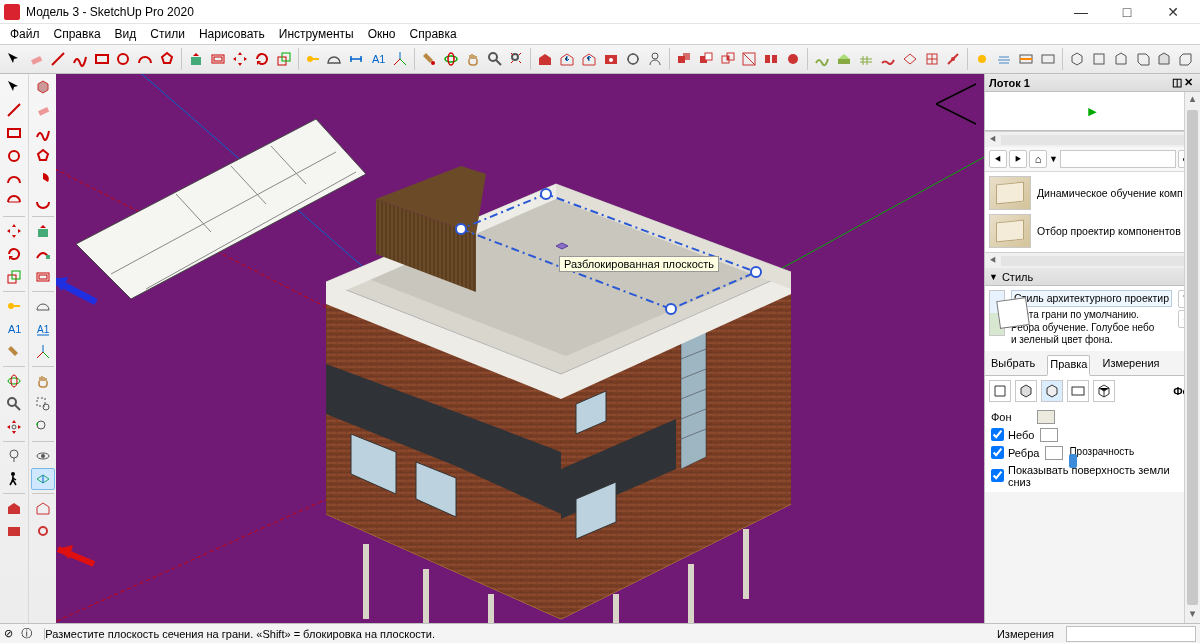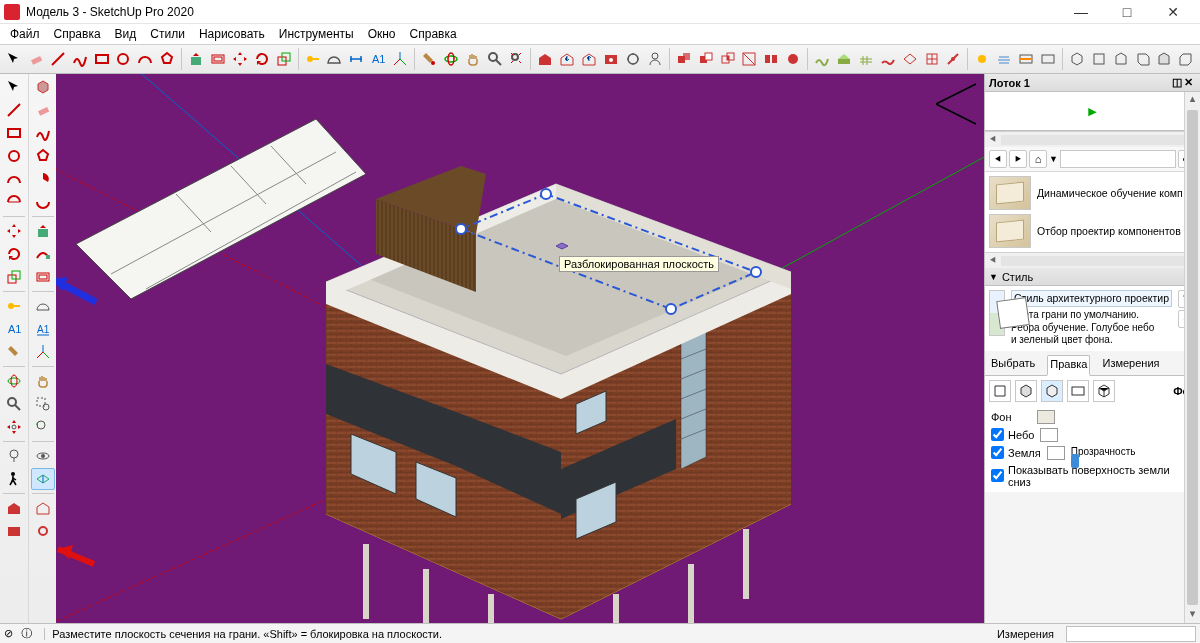--- a/index.html
+++ b/index.html
@@ -76,21 +76,21 @@
 .slider{flex:1;height:4px;background:#ccc;position:relative;border-radius:2px;}
 .slider .knob{position:absolute;width:8px;height:14px;background:#3b8bd8;top:-5px;left:20%;border-radius:2px;}
 .chk{display:flex;align-items:center;gap:4px;}
 .chk input{margin:0;}
 .vscroll-outer{position:absolute;right:0;top:18px;bottom:0;width:16px;background:#f0f0f0;border-left:1px solid #d0d0d0;display:flex;flex-direction:column;}
 .vscroll-outer .arrow{height:16px;text-align:center;color:#666;}
 .vscroll-outer .vthumb{flex:1;margin:2px;background:#c8c8c8;border-radius:2px;}
 
 
 .statusbar{position:absolute;left:0;right:0;bottom:0;height:20px;background:#f4f4f4;border-top:1px solid #c0c0c0;display:flex;align-items:center;padding:0 4px;gap:8px;font-size:11px;}
-.statusbar .hint{flex:1;padding-left:7px;border-left:1px solid #c0c0c0;margin-left:4px;}
+.statusbar .hint{flex:1;padding-left:0;border-left:1px solid #c0c0c0;margin-left:4px;}
 .statusbar .meas-label{padding:0 4px;}
 .statusbar .meas-box{width:130px;height:16px;background:#fff;border:1px solid #c0c0c0;}
 
 
 .vp-tip{position:absolute;background:#ffffe1;border:1px solid #999;padding:1px 4px;font-size:11px;}
 </style>
 </head>
 <body>
 
 <div class="titlebar">
@@ -855,21 +855,21 @@
       <label class="chk">
           <input type="checkbox" checked="" style="">
           <span>Небо</span>
         </label>
       <div class="swatch" style="background:#fff;"></div>
       <div style="flex:1"></div>
     </div>
     <div class="form-row">
       <label class="chk">
           <input type="checkbox" checked="" style="">
-          <span>Земля</span>
+          <span>Ребра</span>
         </label>
       <div class="swatch" style="background:#fff;"></div>
       <div style="flex:1;display:flex;flex-direction:column;align-items:flex-start;gap:2px;">
         <span style="font-size:10px;">Прозрачность</span>
         <div class="slider">
             <div class="knob"></div>
           </div>
       </div>
     </div>
     <div class="form-row">

